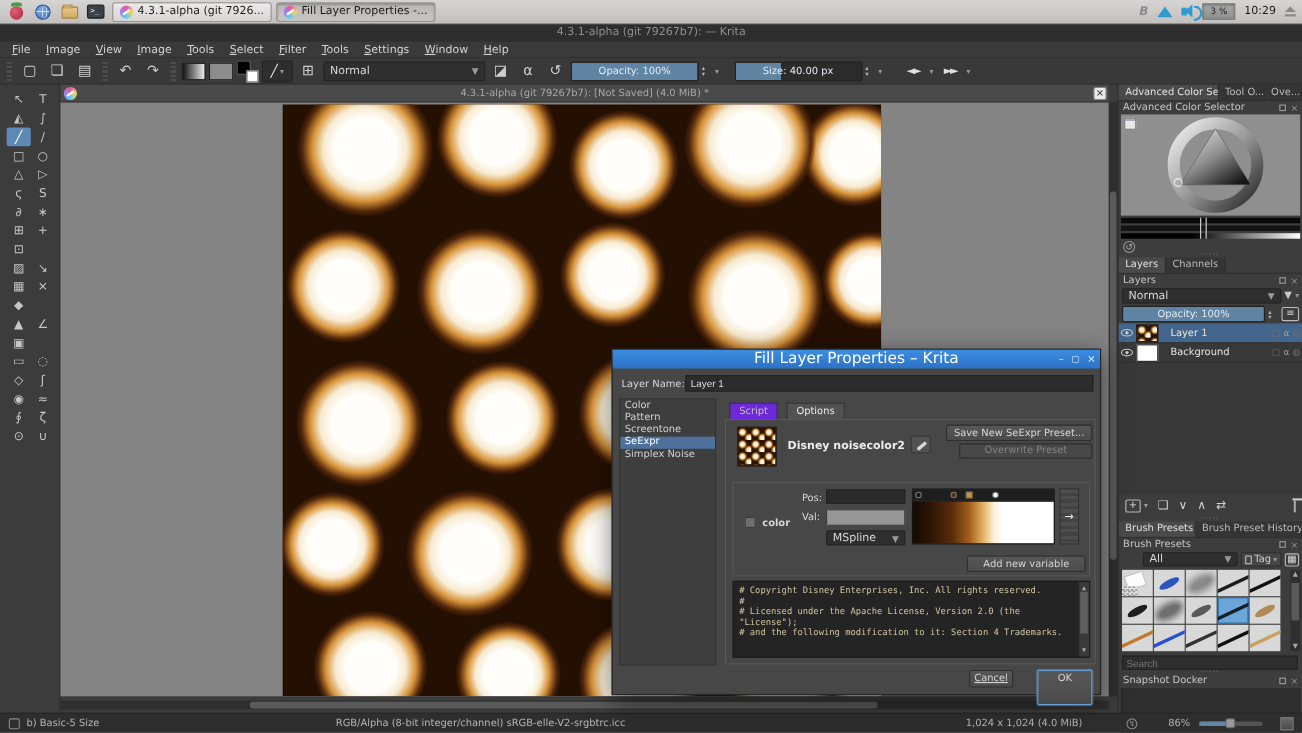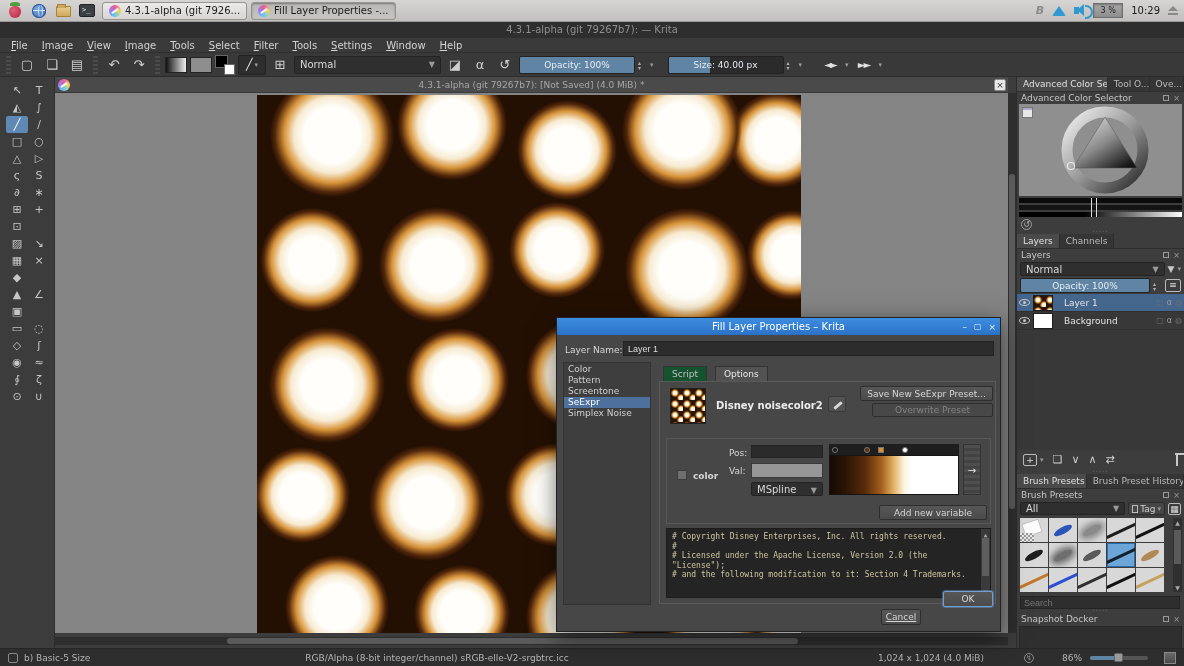--- a/index.html
+++ b/index.html
@@ -131,28 +131,28 @@
   #statusbar { position:absolute; left:0; top:648px; width:1184px; height:18px; background:#2e2e2e; border-top:1px solid #262626; display:flex; align-items:center; color:#b5b5b5; font-size:9px; }
   #sb-brush-icon { width:10px; height:10px; border:1px solid #8a8a8a; border-radius:2px; margin:0 6px 0 8px; }
   #sb-zoom-slider { position:relative; width:58px; height:4px; background:#555; border-radius:2px; margin:0 8px; }
   #sb-zoom-slider .fill { position:absolute; left:0; top:0; bottom:0; width:45%; background:#5f84a4; border-radius:2px; }
   #sb-zoom-slider .knob { position:absolute; left:42%; top:-3px; width:9px; height:9px; background:#9a9a9a; border:1px solid #666; border-radius:2px; }
   .sb-mem { width:10px; height:10px; border:1px solid #8a8a8a; border-radius:50%; color:#8a8a8a; font-size:7px; text-align:center; line-height:8px; }
   #sb-canvas-only { width:12px; height:12px; border:1px solid #8a8a8a; margin:0 8px; background:linear-gradient(#6a6a6a,#4a4a4a); }
 
   
   #dialog { position:absolute; left:556px; top:317px; width:445px; height:315px; background:#474747; border:1px solid #222; box-shadow:0 6px 22px rgba(0,0,0,.55); z-index:50; font-size:9px; color:#d6d6d6; }
-  #dlg-title { position:absolute; left:0; top:0; right:0; height:17px; background:linear-gradient(#3d8de0,#2a72c8); color:#fff; text-align:center; line-height:17px; font-size:10px; }
+  #dlg-title { position:absolute; left:0; top:0; right:0; height:17px; background:linear-gradient(#3d8de0,#2a72c8); color:#fff; text-align:center; line-height:17px; font-size:14px; }
   #dlg-controls { position:absolute; right:4px; top:0; height:17px; display:flex; gap:7px; align-items:center; color:#eaf2fc; font-size:9px; }
   #dlg-layername-label { position:absolute; left:8px; top:27px;text-align:center; }
   #dlg-layername { position:absolute; left:66px; top:23px; width:371px; height:15px; background:#2c2c2c; border:1px solid #232323; color:#ddd; font-size:9px; padding:0 4px; }
   #dlg-typelist { position:absolute; left:6px; top:44px; width:88px; height:243px; background:#3e3e3e; border:1px solid #333; padding-top:1px; }
   .dtype { height:11px; line-height:11px; padding-left:4px; color:#d0d0d0; }
   .dtype.sel { background:#4d719c; color:#fff; }
-  .dlg-tab { position:absolute; height:15px; line-height:15px; padding:0 8px; background:#14532d; border:1px solid #333; border-bottom:none; color:#c2c2c2; }
+  .dlg-tab { position:absolute; height:15px; line-height:15px; padding:0 8px; background:#6d28d9; border:1px solid #333; border-bottom:none; color:#c2c2c2; }
   .dlg-tab.active { background:#525252; color:#e8e8e8; }
   #dlg-frame { position:absolute; left:102px; top:63px; width:337px; height:223px; border:1px solid #5a5a5a; }
   #dlg-thumb { position:absolute; left:10px; top:6px; width:36px; height:36px; border:1px solid #222; }
   #dlg-preset-name { position:absolute; left:56px; top:18px; font-weight:bold; font-size:10px; color:#ececec; }
   #dlg-pencil { position:absolute; left:168px; top:14px; width:18px; height:16px; background:#525252; border:1px solid #3a3a3a; border-radius:2px; }
   #dlg-pencil::before { content:""; position:absolute; left:4px; top:7px; width:10px; height:3px; background:#d8d8d8; transform:rotate(-40deg); border-radius:1px; }
   .dlg-btn { position:absolute; background:linear-gradient(#575757,#4b4b4b); border:1px solid #2e2e2e; border-radius:2px; color:#d6d6d6; text-align:center; font-size:9px; }
   .dlg-btn.disabled { color:#828282; background:#484848; }
   .dlg-btn.focused { border-color:#6f9fd0; box-shadow:0 0 0 1px rgba(110,160,210,.45); }
   #var-frame { position:absolute; left:6px; top:56px; width:325px; height:86px; border:1px solid #585858; }
@@ -439,21 +439,21 @@
   <div class="dock-tabs" id="dock-brush-tabs">
       <div class="dock-tab active">Brush Presets</div>
       <div class="dock-tab">Brush Preset History</div>
     </div>
   <div class="docker-title">
     <span class="t">Brush Presets</span>
     <span class="mini-sq"></span>
       <span class="mini-x">×</span>
   </div>
   <div style="display:flex; align-items:center; gap:3px; padding:1px 3px;">
-    <div class="combo" style="flex:1; height:13px;">
+    <div class="combo" style="flex:1; height:13px;margin-left:19px;">
       <span>All</span>
         <span class="arr">▼</span>
     </div>
     <div style="display:flex; align-items:center; gap:2px; border:1px solid #2c2c2c; background:#464646; height:13px; padding:0 3px; border-radius:2px;">
       <span style="width:6px;height:8px;border:1px solid #bbb;"></span>
       <span>Tag</span>
       <span class="mini-arr">▾</span>
     </div>
     <span class="boxplus" style="width:13px;height:12px;line-height:10px;">▦</span>
   </div>
@@ -592,14 +592,14 @@
         </div>
       <div id="script-scroll">
         <span class="sarr" style="top:1px;">▲</span>
           <div class="handle"></div>
           <span class="sarr" style="bottom:1px;">▼</span>
       </div>
     </div>
   </div>
 
   <div class="dlg-btn" style="left:324px; top:291px; width:40px; height:16px; line-height:15px;text-decoration:underline;">Cancel</div>
-  <div class="dlg-btn focused" style="left:386px; top:273px; width:50px; height:16px; line-height:15px;">OK</div>
+  <div class="dlg-btn focused" style="left:386px; top:291px; width:50px; height:32px; line-height:15px;">OK</div>
 </div>
 
 </body></html>

